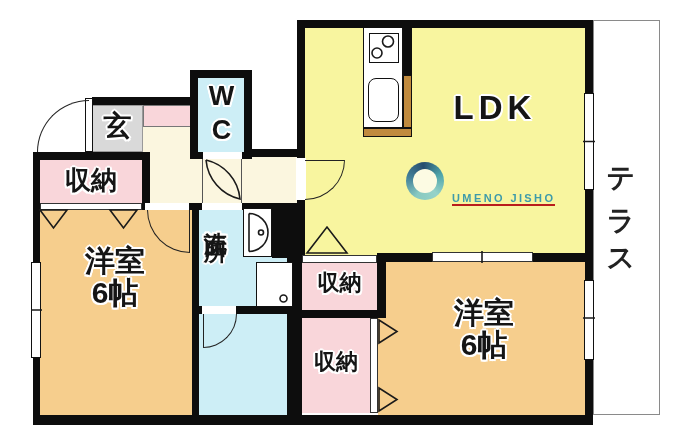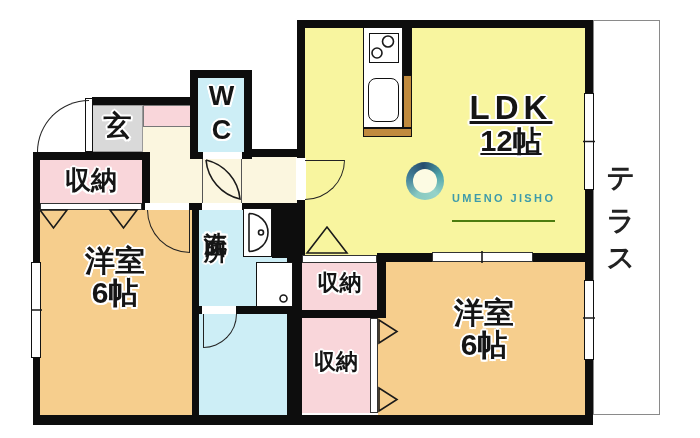--- a/index.html
+++ b/index.html
@@ -14,21 +14,21 @@
        text-shadow:-1.5px -1.5px 0 #fff,1.5px -1.5px 0 #fff,-1.5px 1.5px 0 #fff,1.5px 1.5px 0 #fff,
                    0 -2px 0 #fff,0 2px 0 #fff,-2px 0 0 #fff,2px 0 0 #fff;}
   .vert{writing-mode:vertical-rl;text-orientation:upright;}
   .arc{position:absolute;box-sizing:border-box;}
   .fixture{position:absolute;background:#fff;border:1.5px solid #111;box-sizing:border-box;}
   #wm-ring{position:absolute;left:406px;top:162px;width:38px;height:38px;border-radius:50%;
            background:conic-gradient(from 210deg,#7fc6c4,#35789a,#16406b,#3f9daa,#8ed0cd,#7fc6c4);opacity:.92;}
   #wm-ring-inner{position:absolute;left:7px;top:7px;width:24px;height:24px;border-radius:50%;background:#fdfce9;}
   #wm-brand{position:absolute;left:450px;top:161px;font-size:31px;font-weight:600;color:#7c8148;letter-spacing:1px;}
   #wm-romaji{position:absolute;left:452px;top:192px;font-size:11px;font-weight:bold;color:#3e9baa;
-             letter-spacing:2.4px;border-bottom:2px solid #4d7c0f;padding-bottom:16px;}
+             letter-spacing:2.4px;border-bottom:2px solid #b91c1c;padding-bottom:0;}
 </style>
 </head>
 <body>
 
 <div id="canvas">
 
   <div class="abs" style="left:593px;top:20px;width:67px;height:395px;background:#fff;border:1.5px solid #8a8a8a;box-sizing:border-box;"></div>
 
   <div class="abs" style="left:143px;top:105px;width:154px;height:105px;background:#FBF6DF;"></div>
   <div class="abs" style="left:252px;top:60px;width:45px;height:89px;background:#fff;"></div>
@@ -110,23 +110,22 @@
     <path d="M206,160 A44,44 0 0 1 240,199 A44,44 0 0 1 206,160"></path>
     <path stroke="#555" stroke-width="1" d="M202.5,159 L202.5,203 M241.5,159 L241.5,203"></path>
     <path d="M249,213.5 L249,251.5 M249,213.5 A19,19 0 0 1 249,251.5"></path>
     <circle cx="261" cy="232.5" r="2.5"></circle>
     <circle cx="283.5" cy="298.5" r="3.5"></circle>
     <circle cx="388" cy="41.5" r="5.5"></circle>
     <circle cx="377" cy="53" r="5"></circle>
     <path d="M31,310 L42,310 M583,141.5 L595,141.5 M583,318 L595,318 M482,251 L482,263"></path>
   </svg>
 
-  <div class="lbl" style="left:426px;top:90px;width:170px;text-decoration:underline;">
+  <div class="lbl" style="left:410px;top:90px;width:170px;">
     <div style="font-size:33px;letter-spacing:5px;">LDK</div>
-    <div style="font-size:29px;">12帖</div>
   </div>
   <div class="lbl" style="left:40px;top:245px;width:150px;">
     <div style="font-size:30px;">洋室</div>
     <div style="font-size:30px;">6帖</div>
   </div>
   <div class="lbl" style="left:385px;top:297px;width:198px;">
     <div style="font-size:30px;">洋室</div>
     <div style="font-size:30px;">6帖</div>
   </div>
   <div class="lbl" style="left:198px;top:80px;width:47px;font-size:27px;line-height:1.25;">

